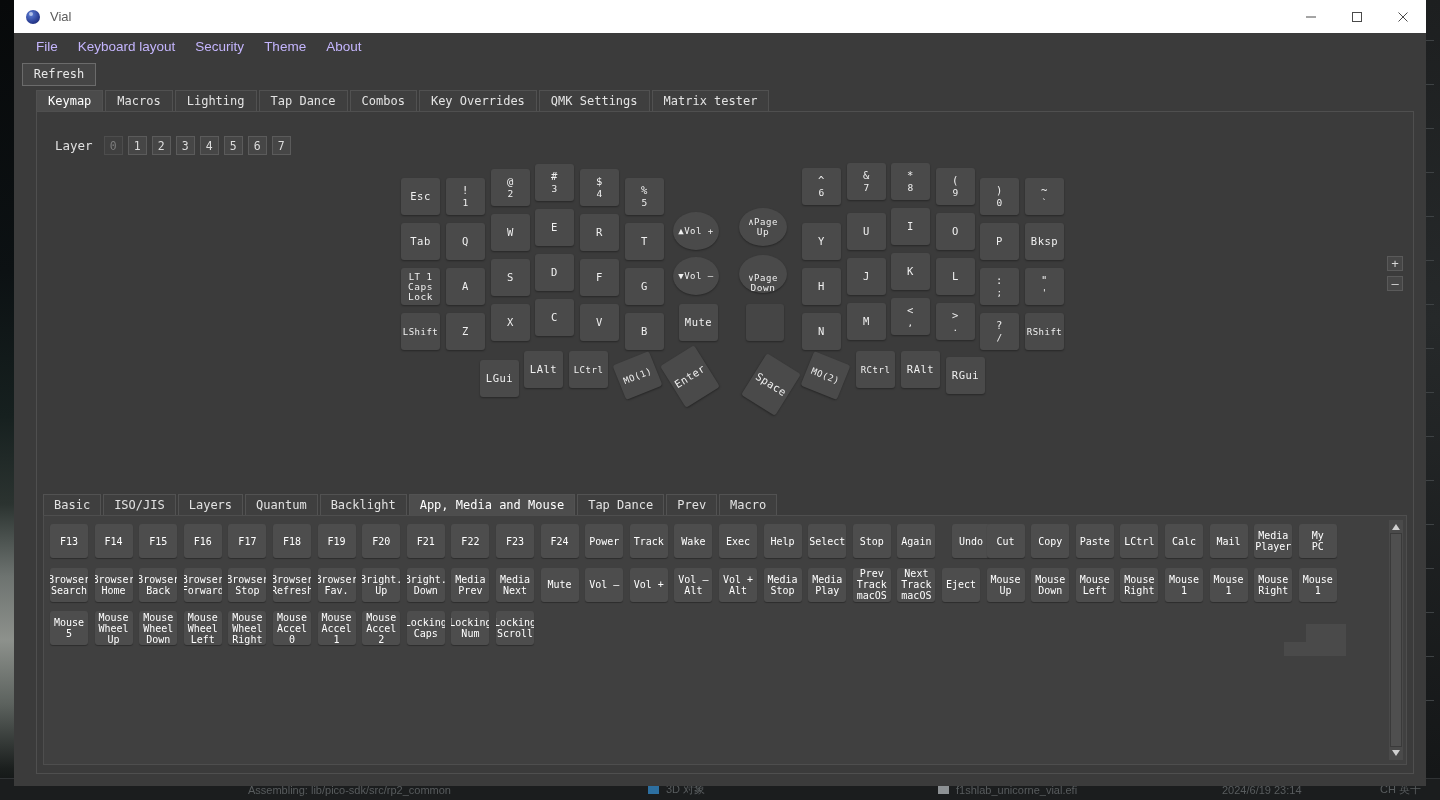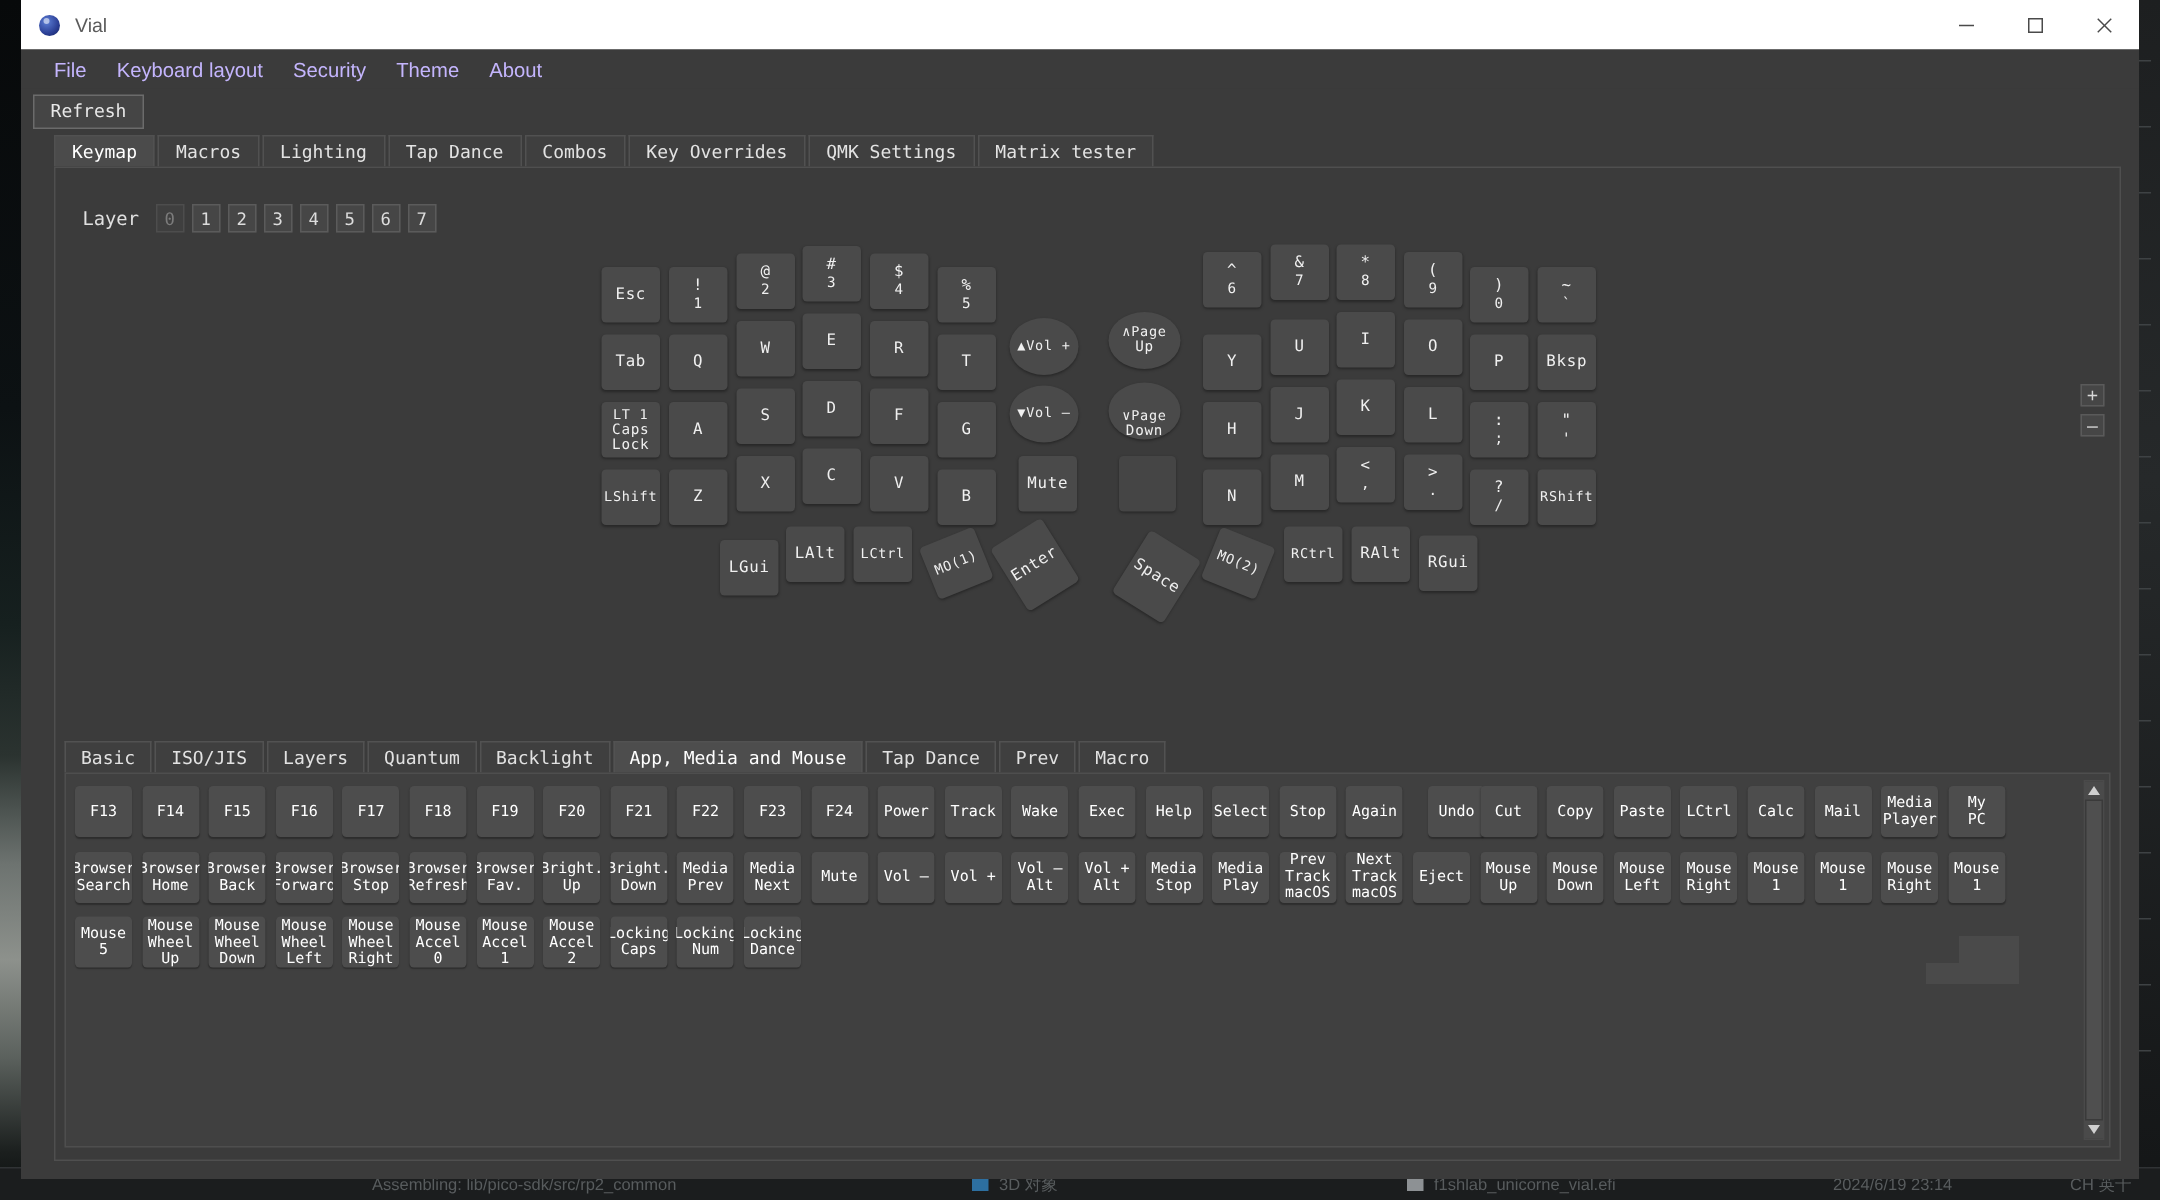--- a/index.html
+++ b/index.html
@@ -753,21 +753,21 @@
           <div class="pkey" style="left: 356.8px; top: 87px;">
             <span>Locking</span>
             <span>Caps</span>
           </div>
           <div class="pkey" style="left: 401.4px; top: 87px;">
             <span>Locking</span>
             <span>Num</span>
           </div>
           <div class="pkey" style="left: 446px; top: 87px;">
             <span>Locking</span>
-            <span>Dance</span>
+            <span>Scroll</span>
           </div>
         </div>
       <div class="artifact" style="left:1262px;top:108px;width:40px;height:20px;"></div>
       <div class="artifact" style="left:1240px;top:126px;width:62px;height:14px;"></div>
       <div id="psb">
         <div class="arrw up">
           <svg width="8" height="6" viewBox="0 0 8 6">
               <polygon points="4,0 8,6 0,6" fill="#d0d0d0"></polygon>
             </svg>
         </div>

